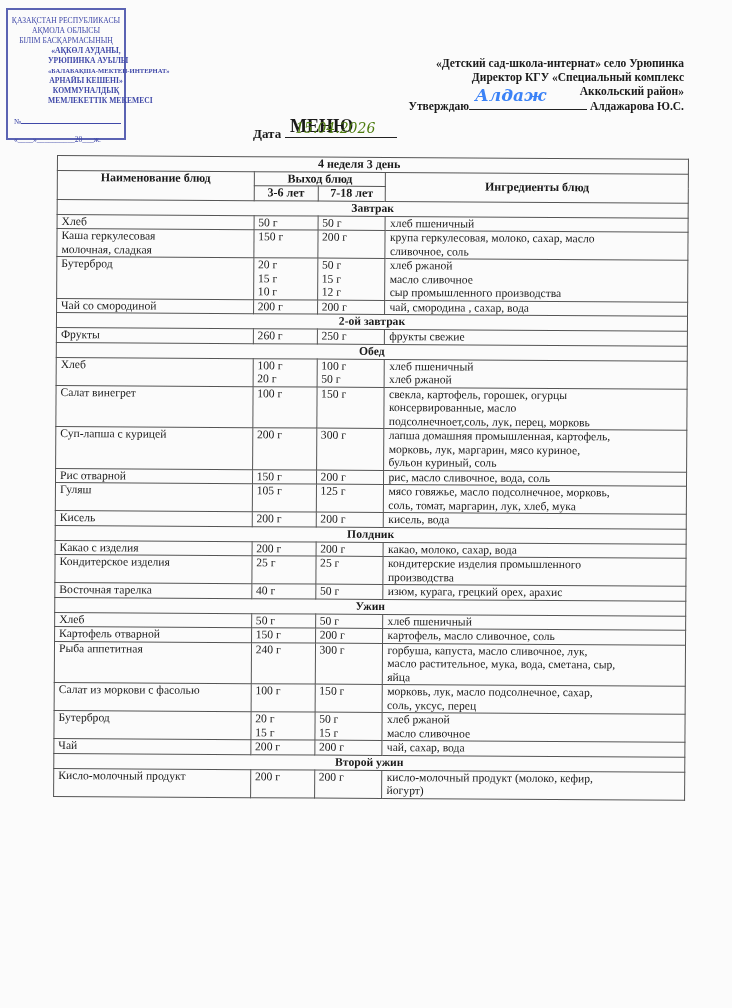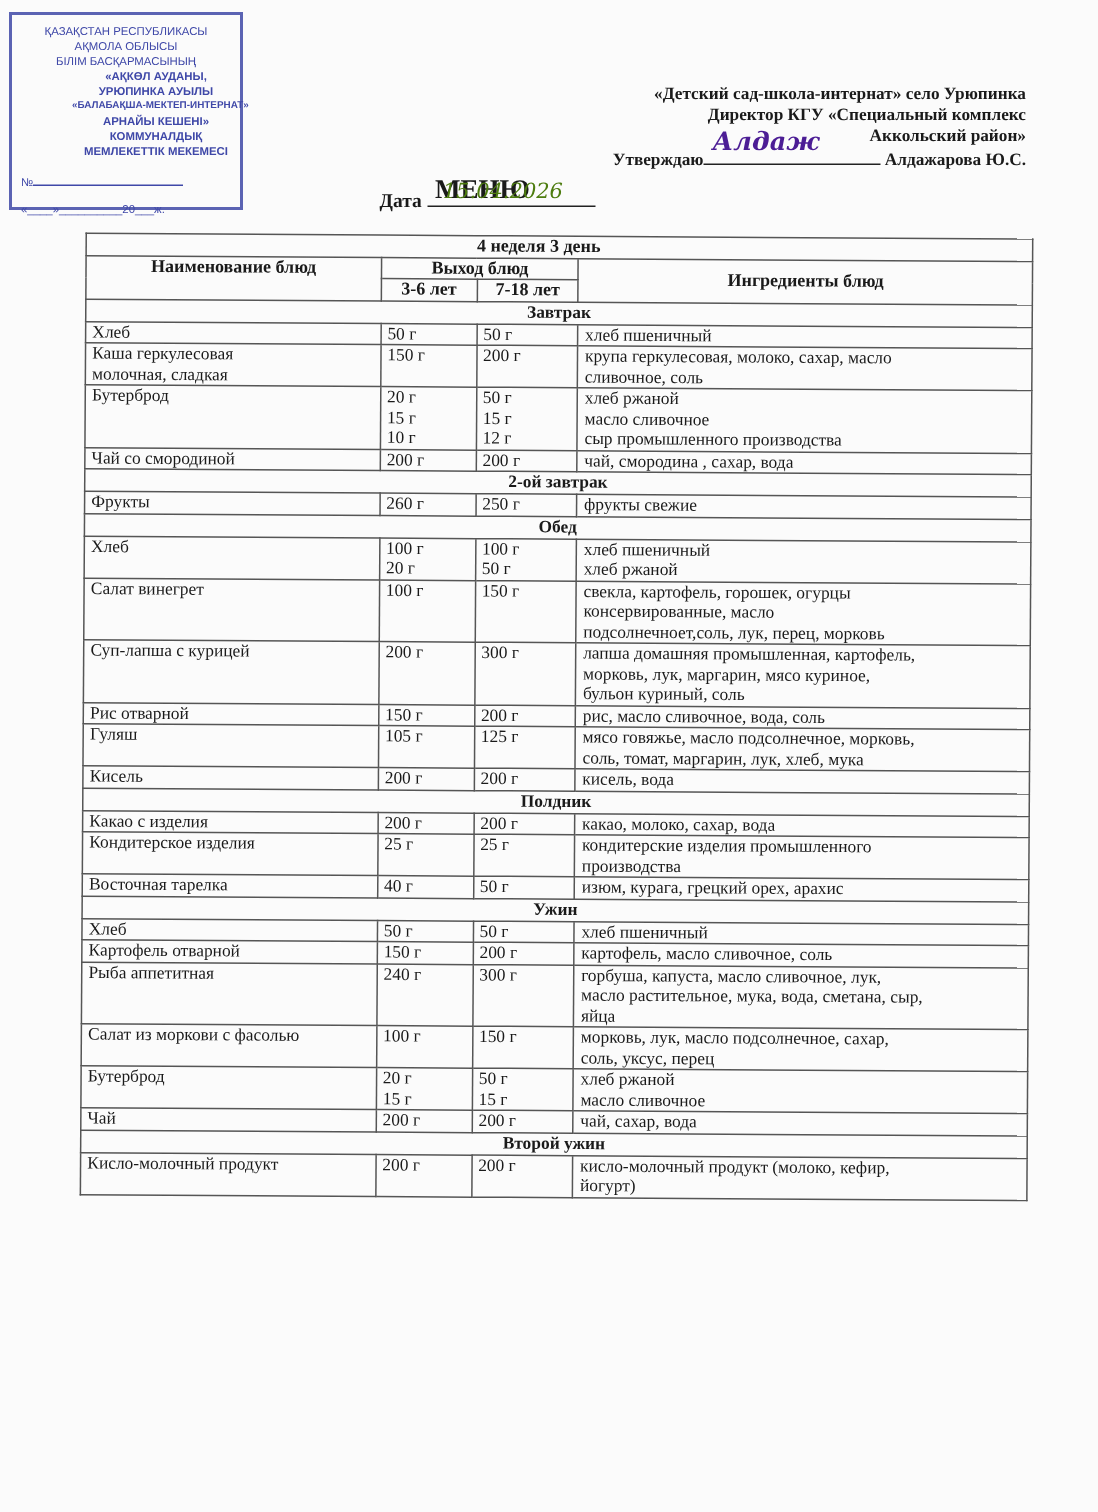--- a/index.html
+++ b/index.html
@@ -1,30 +1,30 @@
 <!DOCTYPE html>
 <html><head>
 <meta charset="utf-8">
 <style>
   html, body { margin:0; padding:0; background:#fbfbfb; }
   body { width:732px; height:1008px; position:relative; overflow:hidden;
          font-family:"Liberation Serif", "DejaVu Serif", serif; color:#1a1a1a; }
-  .stamp { position:absolute; left:6px; top:8px; width:156px; height:132px;
-           border:2px solid #5b63b3; color:#3f48a8; font-family:Liberation Sans, sans-serif;
+  .stamp { position:absolute; left:6px; top:8px; width:120px; height:132px;
+           border:2px solid #5b63b3; color:#3f48a8; font-family:Liberation Serif, serif;
            font-size:7.6px; line-height:10px; text-align:center; box-sizing:border-box; padding-top:6px; }
   .stamp .ln { display:block; white-space:nowrap; }
   .stamp .b { font-weight:bold;padding-left:40px; }
   .stamp .num { display:block; text-align:left; padding-left:6px; margin-top:10px; }
   .stamp .num span.line { display:inline-block; width:100px; border-bottom:1px solid #3f48a8; height:7px; }
   .stamp .dt { display:block; text-align:left; padding-left:6px; margin-top:8px; }
   .approve { position:absolute; left:394px; top:56px; width:290px; font-weight:bold; font-size:11.5px; line-height:14px; }
   .approve .r { display:block; text-align:right; }
   .approve .sig-row { display:block; text-align:right; margin-top:0; }
   .sigline { display:inline-block; width:118px; border-bottom:1px solid #222; position:relative; height:11px; vertical-align:baseline; }
-  .sig { position:absolute; left:6px; top:-10px; color:#4c1d95; font-style:italic; font-size:17px; font-family:"DejaVu Serif", serif; }
+  .sig { position:absolute; left:6px; top:-10px; color:#3b82f6; font-style:italic; font-size:17px; font-family:"DejaVu Serif", serif; }
   .menu-title { position:absolute; left:290px; top:116px; font-weight:bold; font-size:18px; }
   .date-row { position:absolute; left:253px; top:124px; font-weight:bold; font-size:13px; }
   .date-line { display:inline-block; width:112px; border-bottom:1px solid #222; position:relative; height:13px; margin-left:4px; }
   .date-hand { position:absolute; left:10px; top:-4px; color:#4d7c0f; font-style:italic; font-weight:normal; font-size:14px; font-family:"DejaVu Serif", serif; }
 
   table.menu { position:absolute; left:57px; top:155px; width:632px; border-collapse:collapse;
                font-size:11.6px; line-height:13.5px; transform:rotate(0.35deg); transform-origin:left top; }
   table.menu td, table.menu th { border:1px solid #555; padding:0 4px; vertical-align:top; }
   table.menu th { font-weight:bold; font-size:12px; text-align:center; vertical-align:middle; }
   col.c1 { width:197px; } col.c2 { width:64px; } col.c3 { width:68px; } col.c4 { width:303px; }

